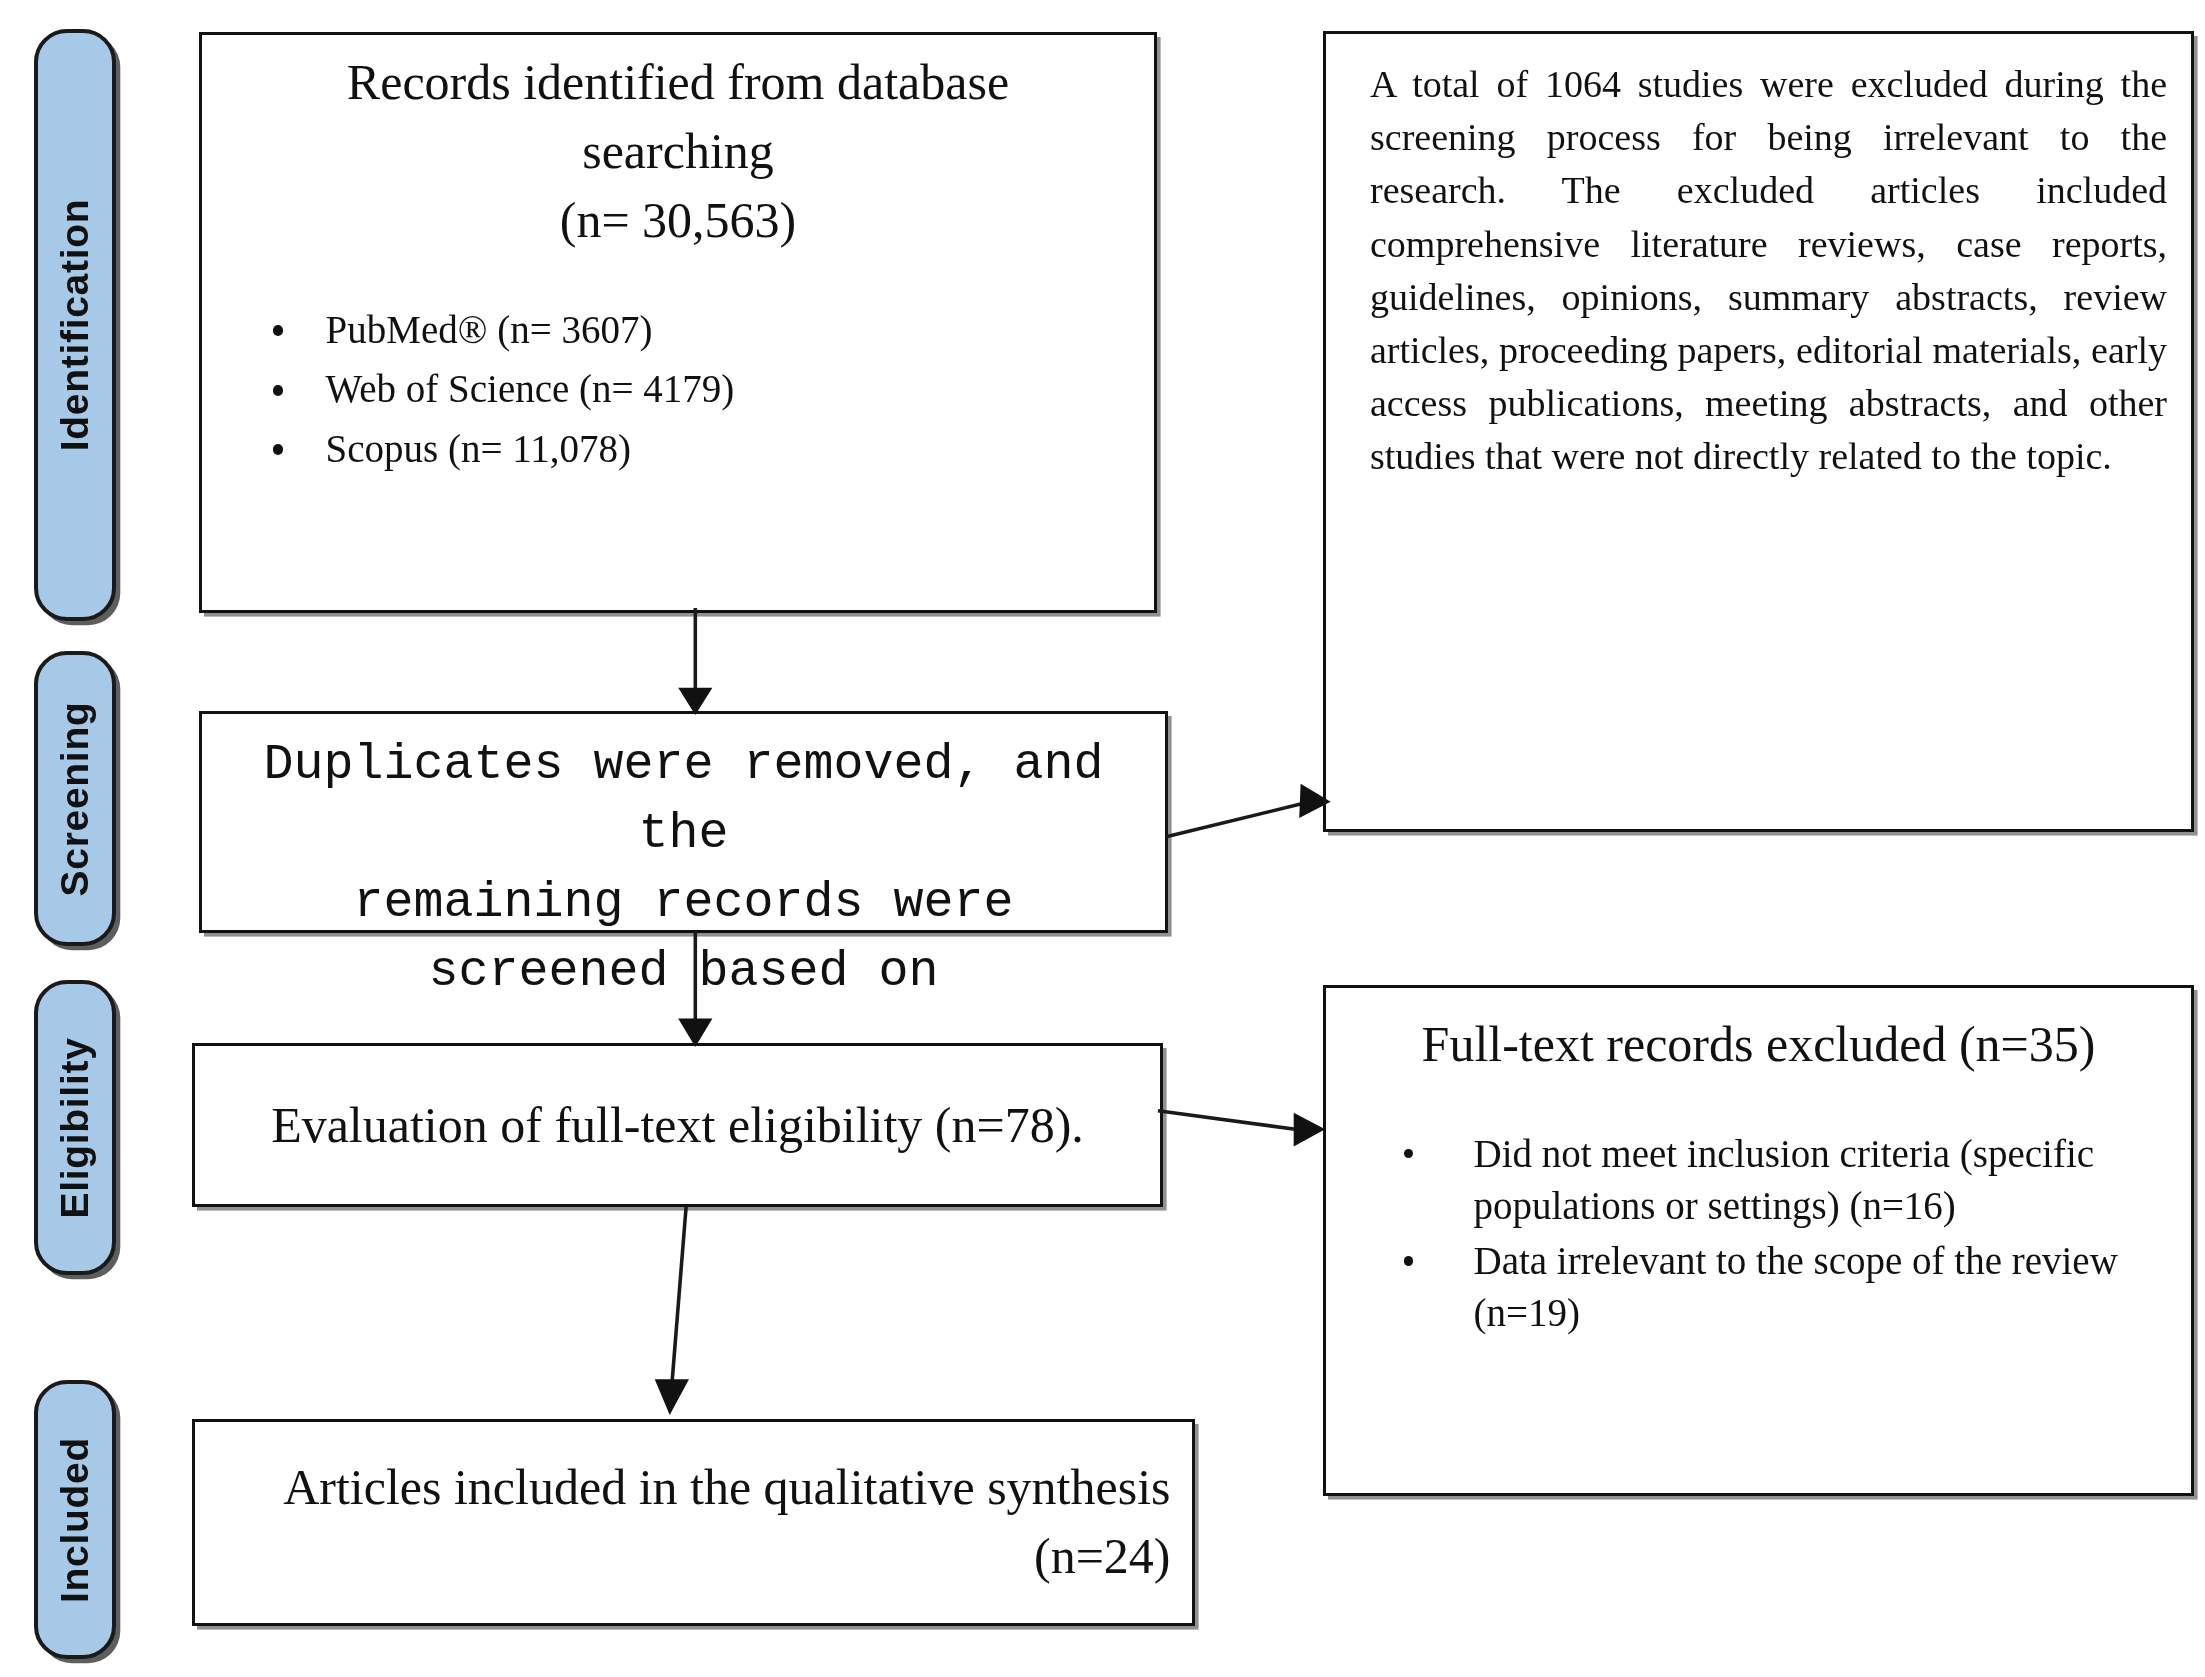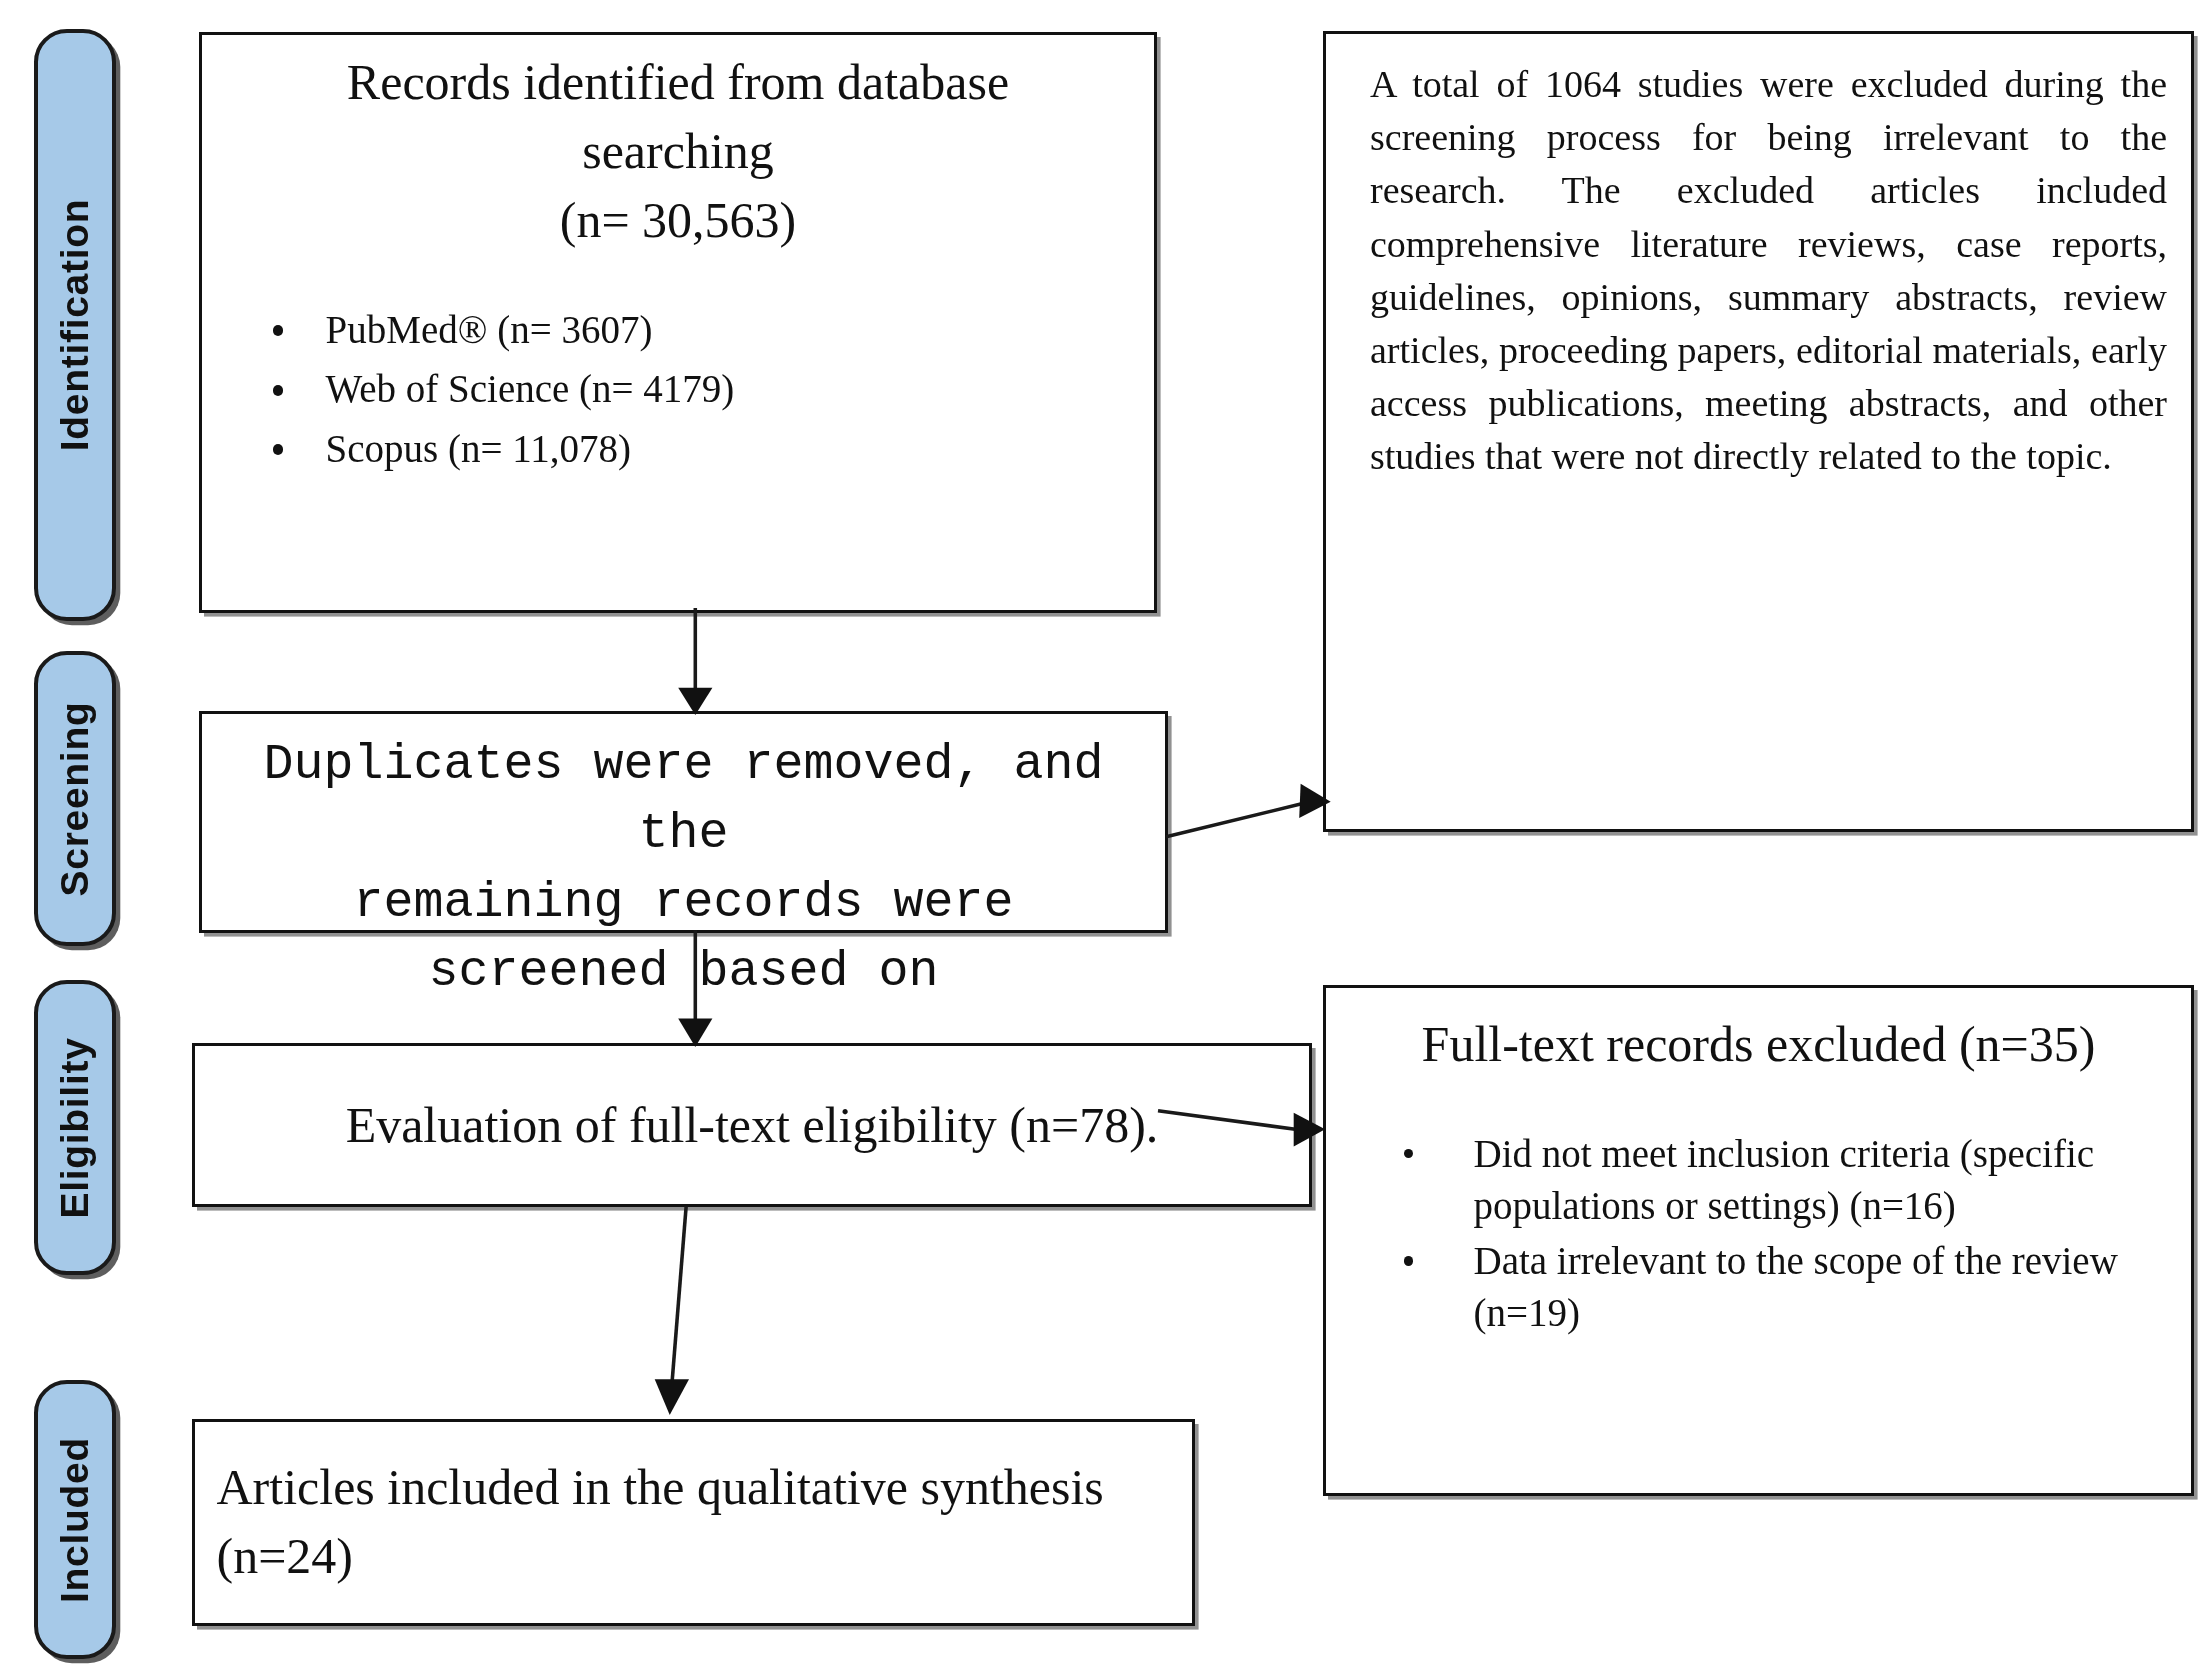--- a/index.html
+++ b/index.html
@@ -45,21 +45,21 @@
     box-sizing:border-box;
     box-shadow:4.3px 4.3px 0 -0.7px rgba(55,55,55,.55);
   }
   .box-inner{
     padding:13px 18.6px;
     box-sizing:border-box;
     height:100%;
   }
 
   .t-center{text-align:center;}
-  .t-left{text-align:left;}
+  .t-left{text-align:right;}
   .t-just{text-align:justify; text-justify:inter-word;}
 
   .line{
     font-size:50px;
     line-height:1.38;
     color:#111111;
   }
   .line.para{
     font-size:38px;
     line-height:1.40;
@@ -154,21 +154,21 @@
     </div>
   </div>
 
   <div class="flow-box" style="left:199px; top:711px; width:969px; height:222px;">
     <div class="box-inner" style="padding:15.7px 18.6px;font-family:Liberation Mono, monospace;">
       <div class="line t-center">Duplicates were removed, and the</div>
       <div class="line t-center">remaining records were screened based on</div>
     </div>
   </div>
 
-  <div class="flow-box" style="left:192px; top:1043px; width:1120px; height:164px;">
+  <div class="flow-box" style="left:192px; top:1043px; width:971px; height:164px;">
     <div class="box-inner" style="display:flex;align-items:center;justify-content:center;">
       <div class="line t-center">Evaluation of full-text eligibility (n=78).</div>
     </div>
   </div>
 
   <div class="flow-box" style="left:1323px; top:985px; width:871px; height:511px;">
     <div class="box-inner" style="padding:21.5px 21.5px;">
       <div class="line t-center">Full-text records excluded (n=35)</div>
 
       <div class="spacer-md"></div>

